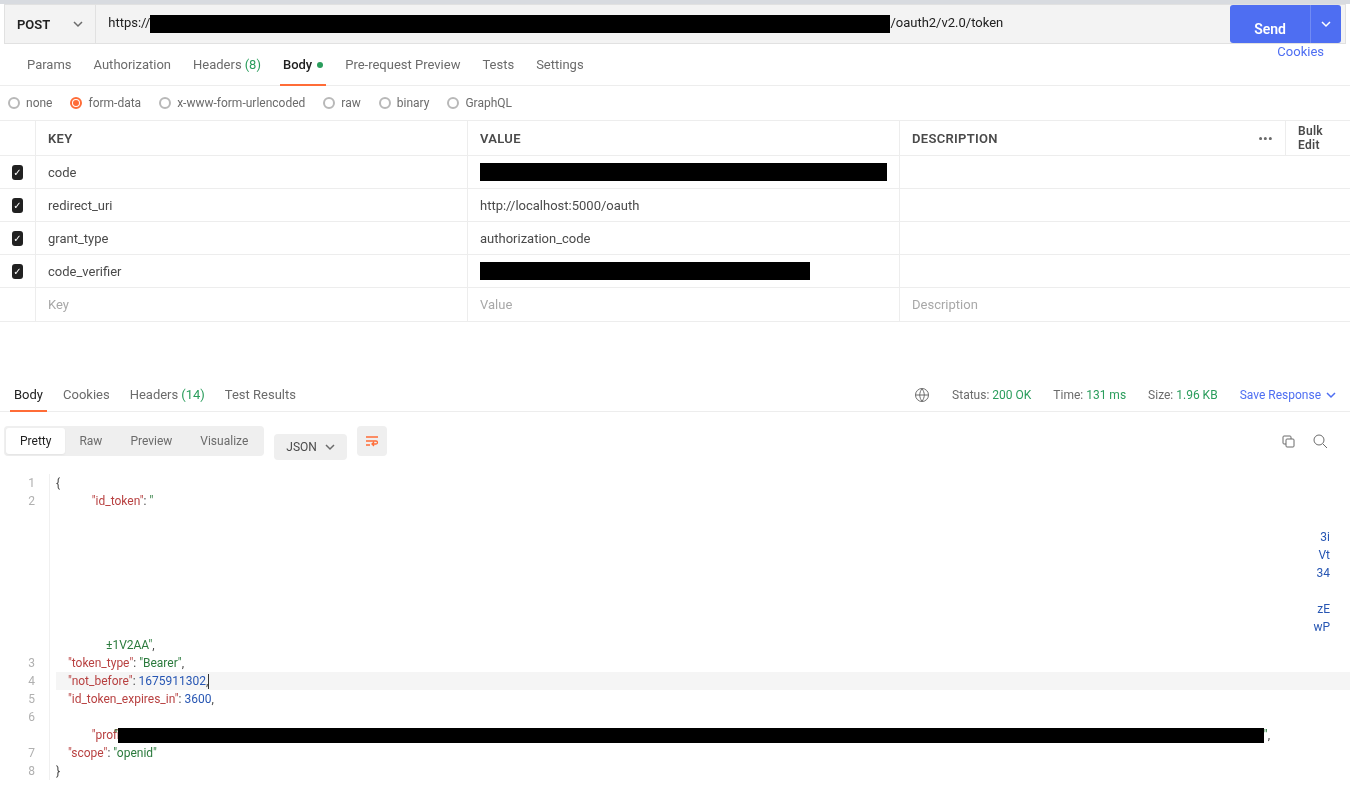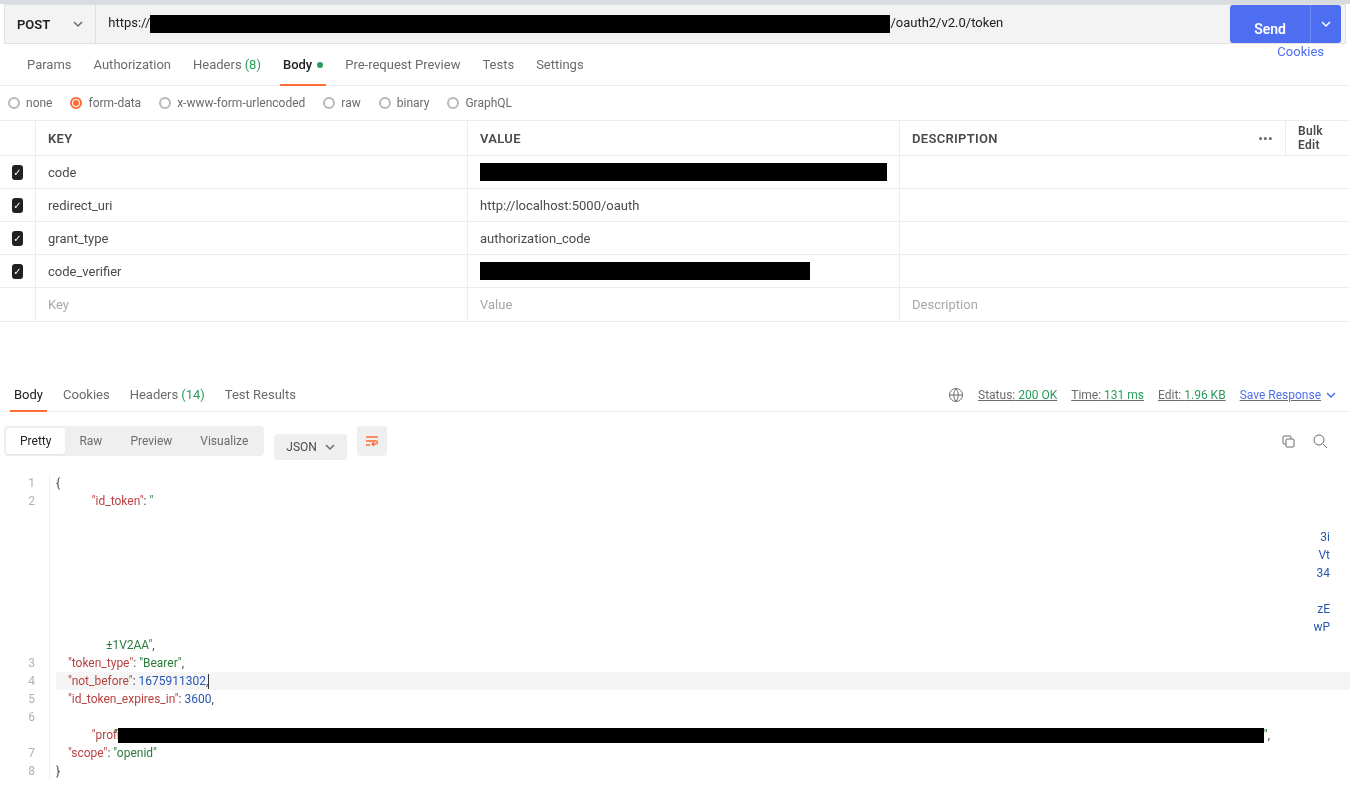--- a/index.html
+++ b/index.html
@@ -265,25 +265,24 @@
       bottom: -1px;
       left: 6px;
       right: 6px;
       height: 2px;
       background: #ff6c37;
     }
     .response-meta {
       margin-left: auto;
       display: flex;
       align-items: center;
-      gap: 14px;
+      gap: 22px;
       color: #6b6b6b;
       font-size: 12px;
       padding-right: 10px;
-      text-decoration: underline;
     }
     .response-meta .green { color: #2a9d5c; }
     .save-response {
       color: #4e6ef2;
       cursor: pointer;
       display: flex;
       align-items: center;
       gap: 5px;
     }
     .globe-icon {
@@ -538,21 +537,21 @@
       </div>
     <div class="response-meta">
       <span class="globe-icon">
         <svg viewBox="0 0 16 16" width="16" height="16">
             <circle cx="8" cy="8" r="6.5" stroke="#6b6b6b" fill="none"></circle>
             <path d="M2 8 H14 M8 2 C5 5 5 11 8 14 M8 2 C11 5 11 11 8 14" stroke="#6b6b6b" fill="none"></path>
           </svg>
       </span>
       <span><span>Status:</span> <span class="green">200 OK</span></span>
       <span><span>Time:</span> <span class="green">131 ms</span></span>
-      <span><span>Edit:</span> <span class="green">1.96 KB</span></span>
+      <span><span>Size:</span> <span class="green">1.96 KB</span></span>
       <span class="save-response">
         <span>Save Response</span>
         <svg width="10" height="10" viewBox="0 0 10 10">
             <path d="M1 3 L5 7 L9 3" stroke="#4e6ef2" stroke-width="1.5" fill="none"></path>
           </svg>
       </span>
     </div>
   </div>
 
   <div class="response-toolbar">

